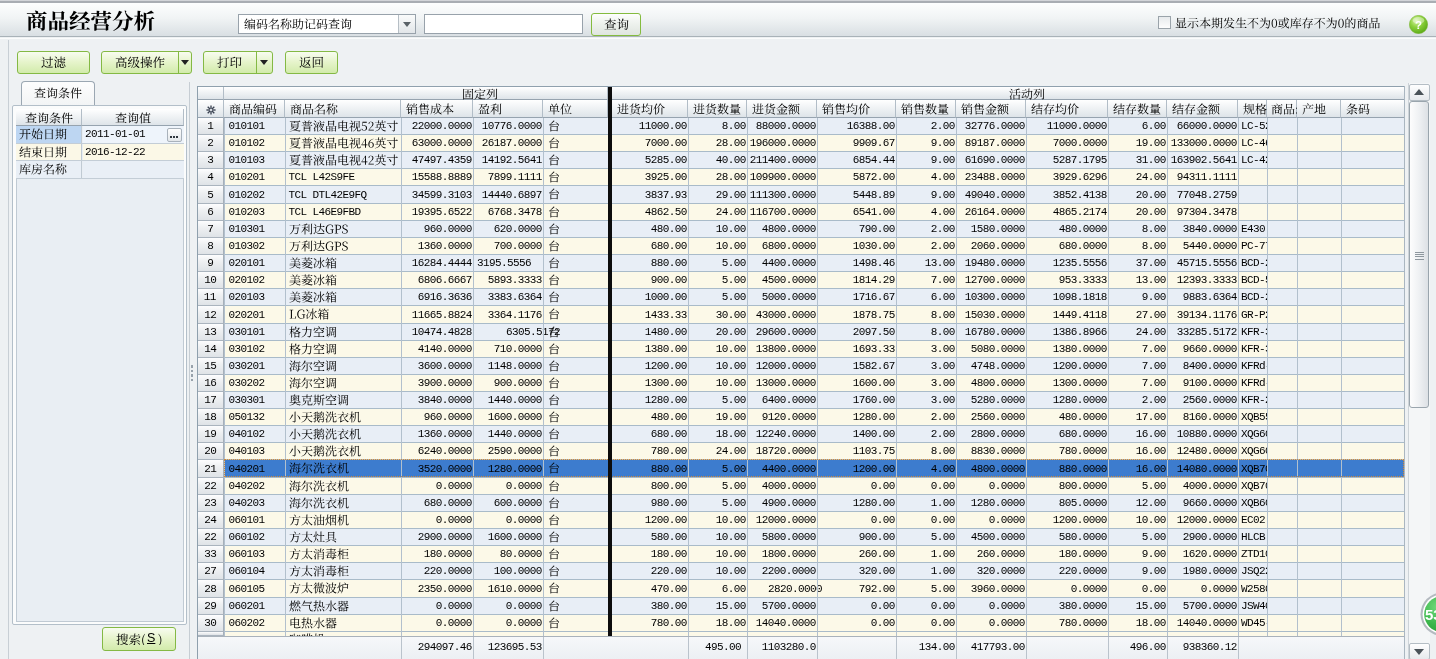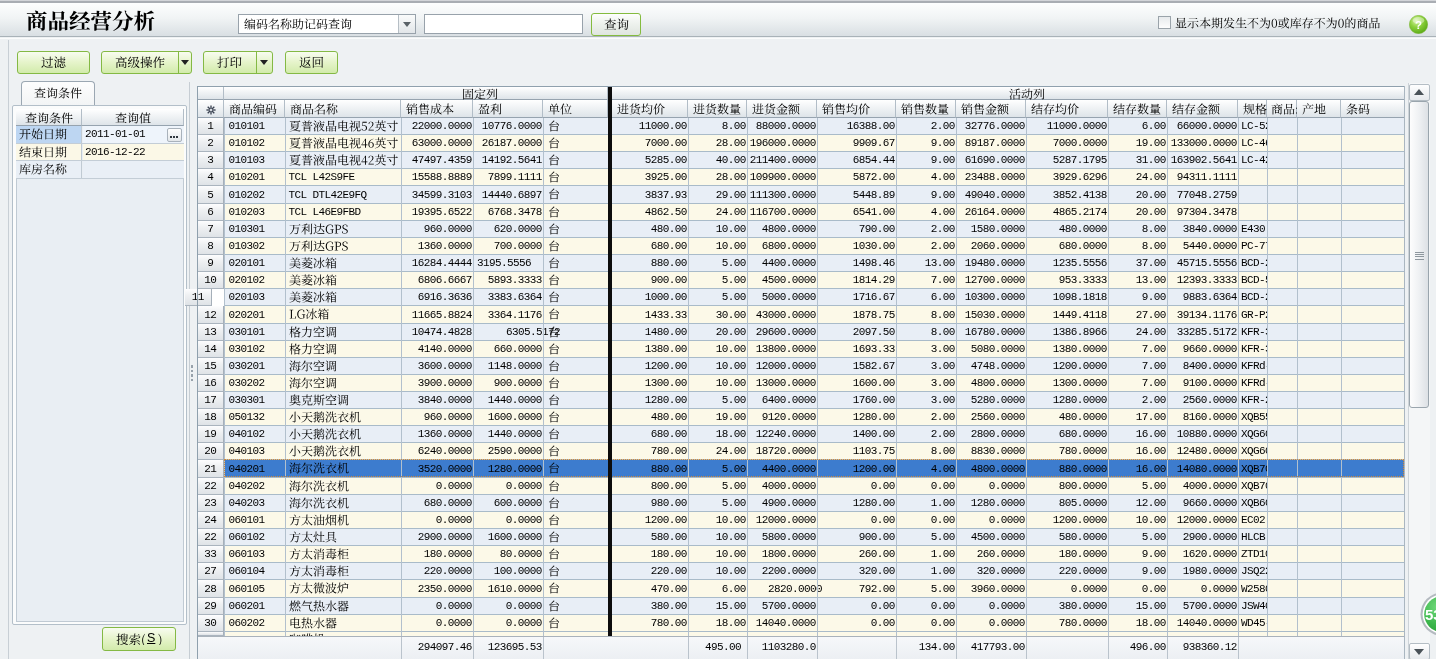--- a/index.html
+++ b/index.html
@@ -819,21 +819,21 @@
 <div class="num" style="left:1028.0px;top:272px;width:78.8px;line-height:17px">953.3333</div>
 <div class="num" style="left:1110.0px;top:272px;width:55.8px;line-height:17px">13.00</div>
 <div class="num" style="left:1169.0px;top:272px;width:67.8px;line-height:17px">12393.3333</div>
 <svg class="t " style="left:547.5px;top:274.4px;" width="12.0" height="12" viewBox="0 -880 1000 1000">
     <g transform="matrix(1 0 0 -1 0 0)">
       <use href="#a81" x="0"></use>
     </g>
   </svg>
 <div class="mono" style="left:1241.0px;top:272px;width:26.0px;line-height:17px;overflow:hidden">BCD-5</div>
 <div class="a" style="left:224px;top:289px;width:1179.5px;height:17px;background:#e8eef6"></div>
-<div class="rncell" style="left:185px;top:289px;width:26.5px;height:17px;line-height:17px">11</div>
+<div class="rncell" style="left:197px;top:289px;width:26.5px;height:17px;line-height:17px">11</div>
 <div class="a" style="left:224px;top:305px;width:1179.5px;height:1px;background:#a9bbc9"></div>
 <div class="mono" style="left:228.5px;top:289px;line-height:17px">020103</div>
 <svg class="t " style="left:288.5px;top:291.4px;" width="48.0" height="12" viewBox="0 -880 4000 1000">
     <g transform="matrix(1 0 0 -1 0 0)">
       <use href="#a89" x="0"></use>
       <use href="#a90" x="1000"></use>
       <use href="#a91" x="2000"></use>
       <use href="#a92" x="3000"></use>
     </g>
   </svg>
@@ -918,21 +918,21 @@
 <div class="mono" style="left:228.5px;top:341px;line-height:17px">030102</div>
 <svg class="t " style="left:288.5px;top:343.4px;" width="48.0" height="12" viewBox="0 -880 4000 1000">
     <g transform="matrix(1 0 0 -1 0 0)">
       <use href="#a67" x="0"></use>
       <use href="#a94" x="1000"></use>
       <use href="#a95" x="2000"></use>
       <use href="#a96" x="3000"></use>
     </g>
   </svg>
 <div class="num" style="left:403.0px;top:341px;width:68.8px;line-height:17px">4140.0000</div>
-<div class="num" style="left:475.0px;top:341px;width:66.8px;line-height:17px">660.0000</div>
+<div class="num" style="left:475.0px;top:341px;width:66.8px;line-height:17px">710.0000</div>
 <div class="num" style="left:614.0px;top:341px;width:72.8px;line-height:17px">1380.00</div>
 <div class="num" style="left:690.0px;top:341px;width:55.8px;line-height:17px">10.00</div>
 <div class="num" style="left:749.0px;top:341px;width:66.8px;line-height:17px">13800.0000</div>
 <div class="num" style="left:819.0px;top:341px;width:75.8px;line-height:17px">1693.33</div>
 <div class="num" style="left:898.0px;top:341px;width:56.8px;line-height:17px">3.00</div>
 <div class="num" style="left:958.0px;top:341px;width:66.8px;line-height:17px">5080.0000</div>
 <div class="num" style="left:1028.0px;top:341px;width:78.8px;line-height:17px">1380.0000</div>
 <div class="num" style="left:1110.0px;top:341px;width:55.8px;line-height:17px">7.00</div>
 <div class="num" style="left:1169.0px;top:341px;width:67.8px;line-height:17px">9660.0000</div>
 <svg class="t " style="left:547.5px;top:343.4px;" width="12.0" height="12" viewBox="0 -880 1000 1000">

